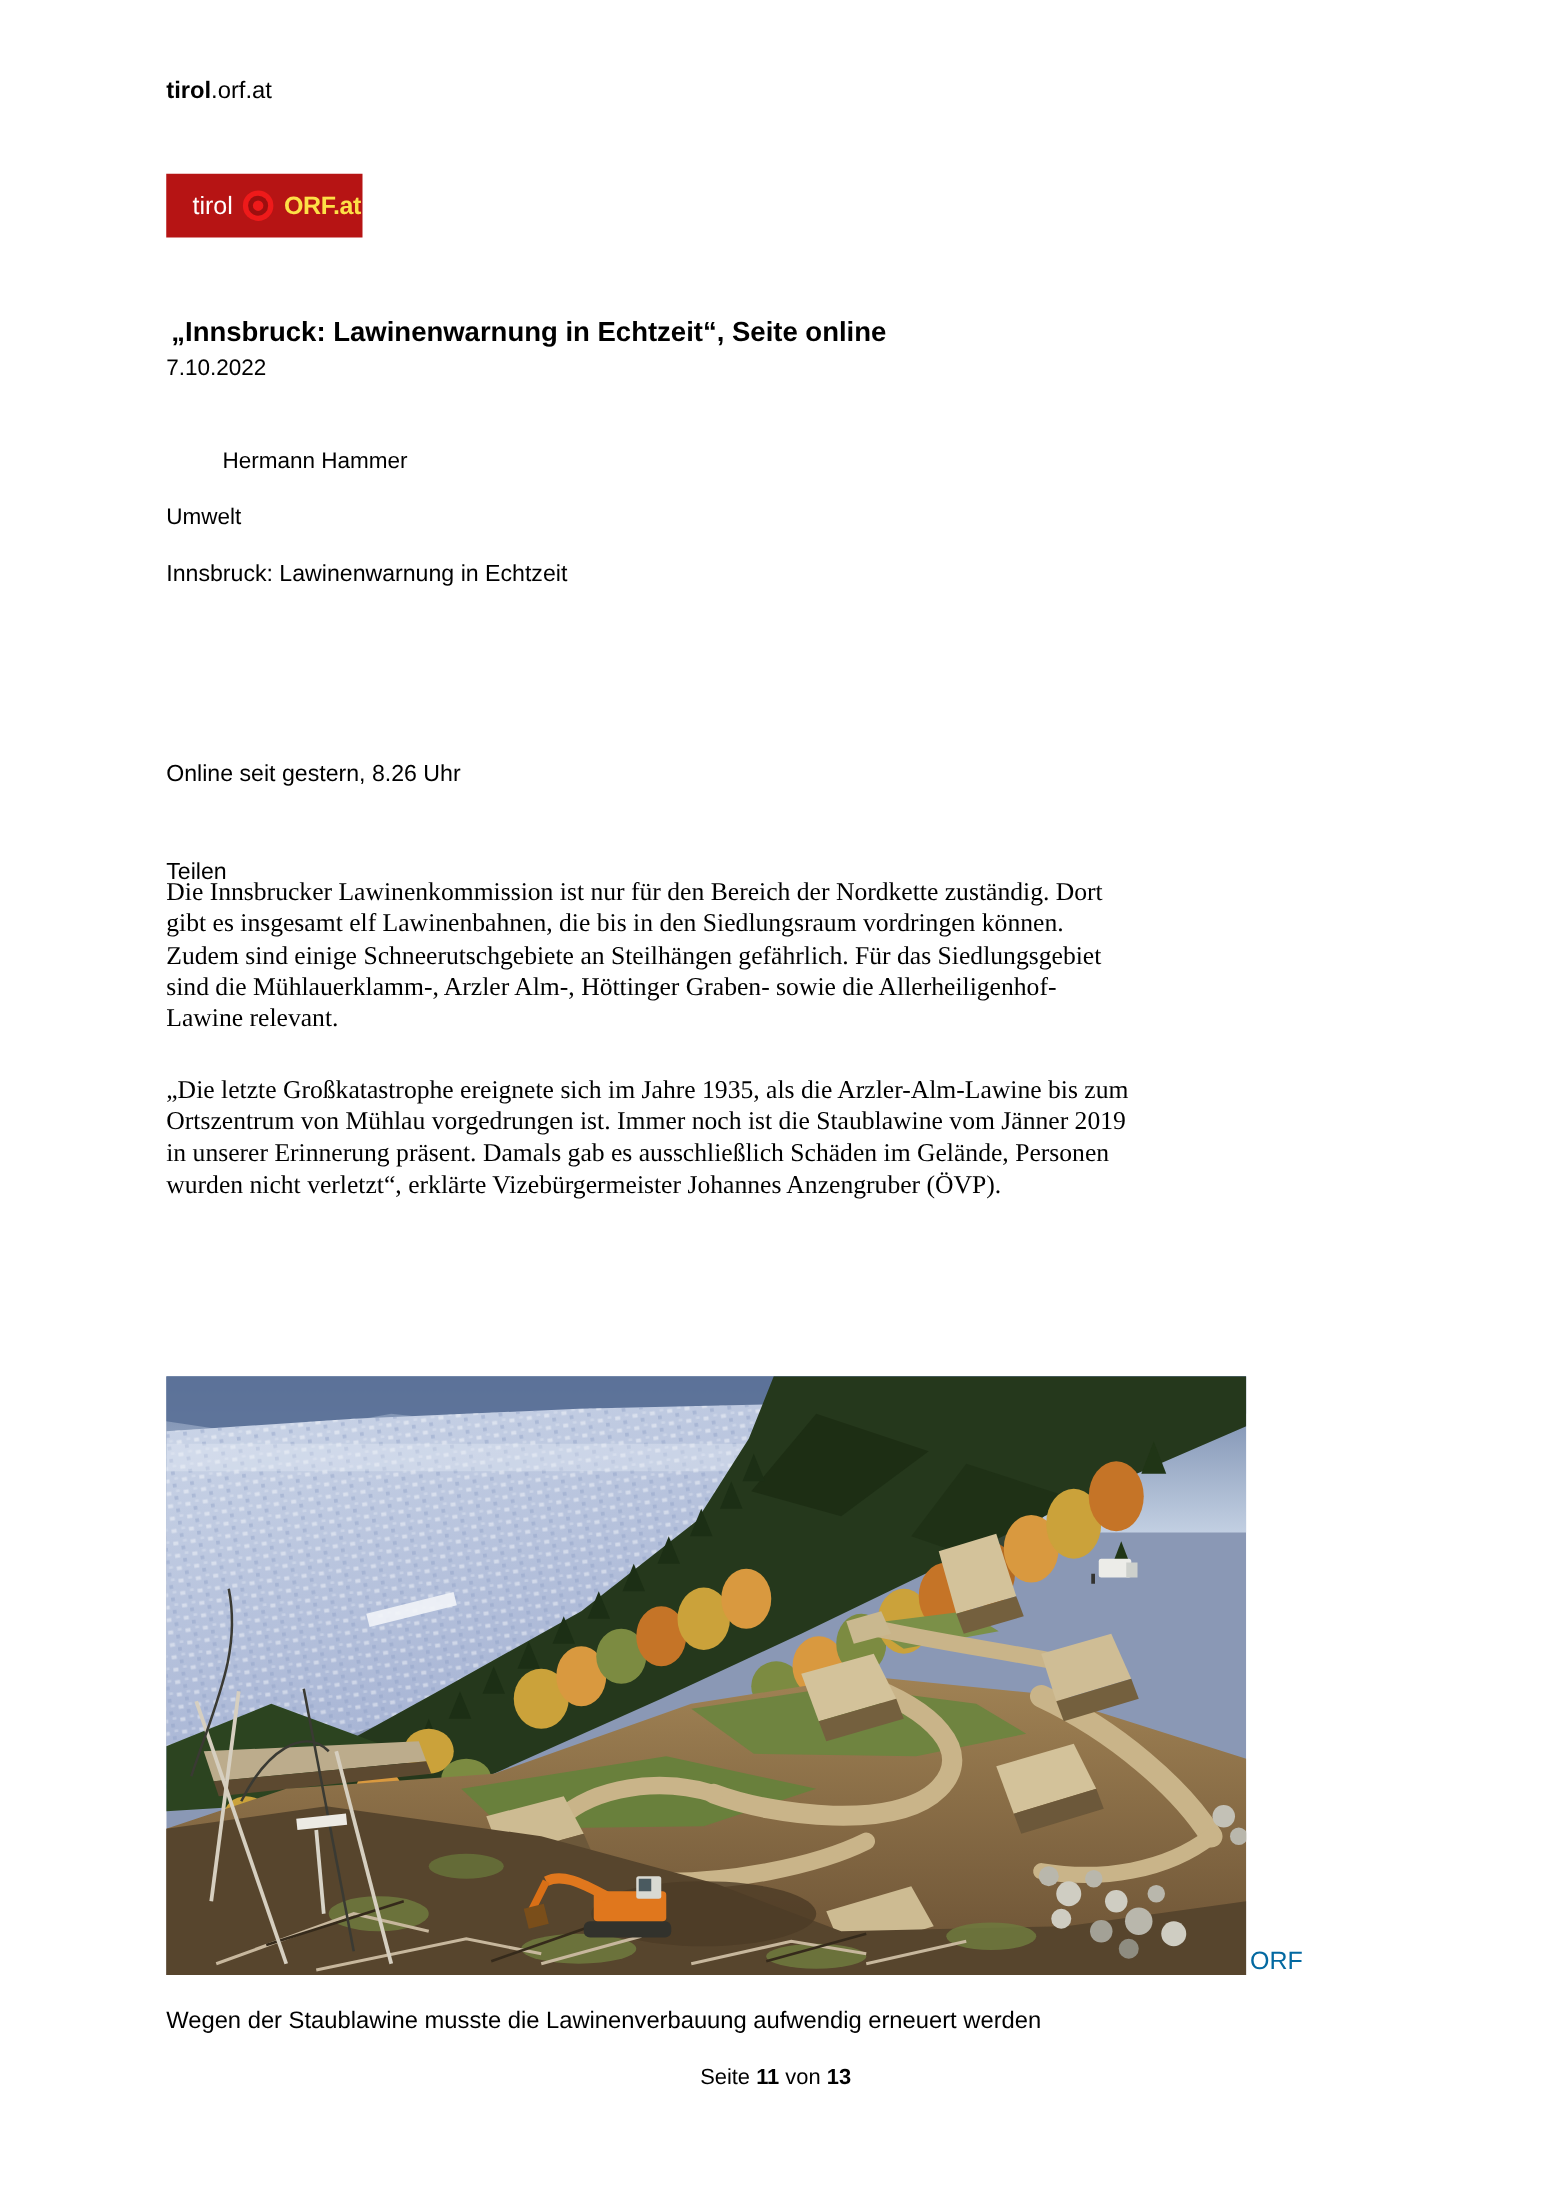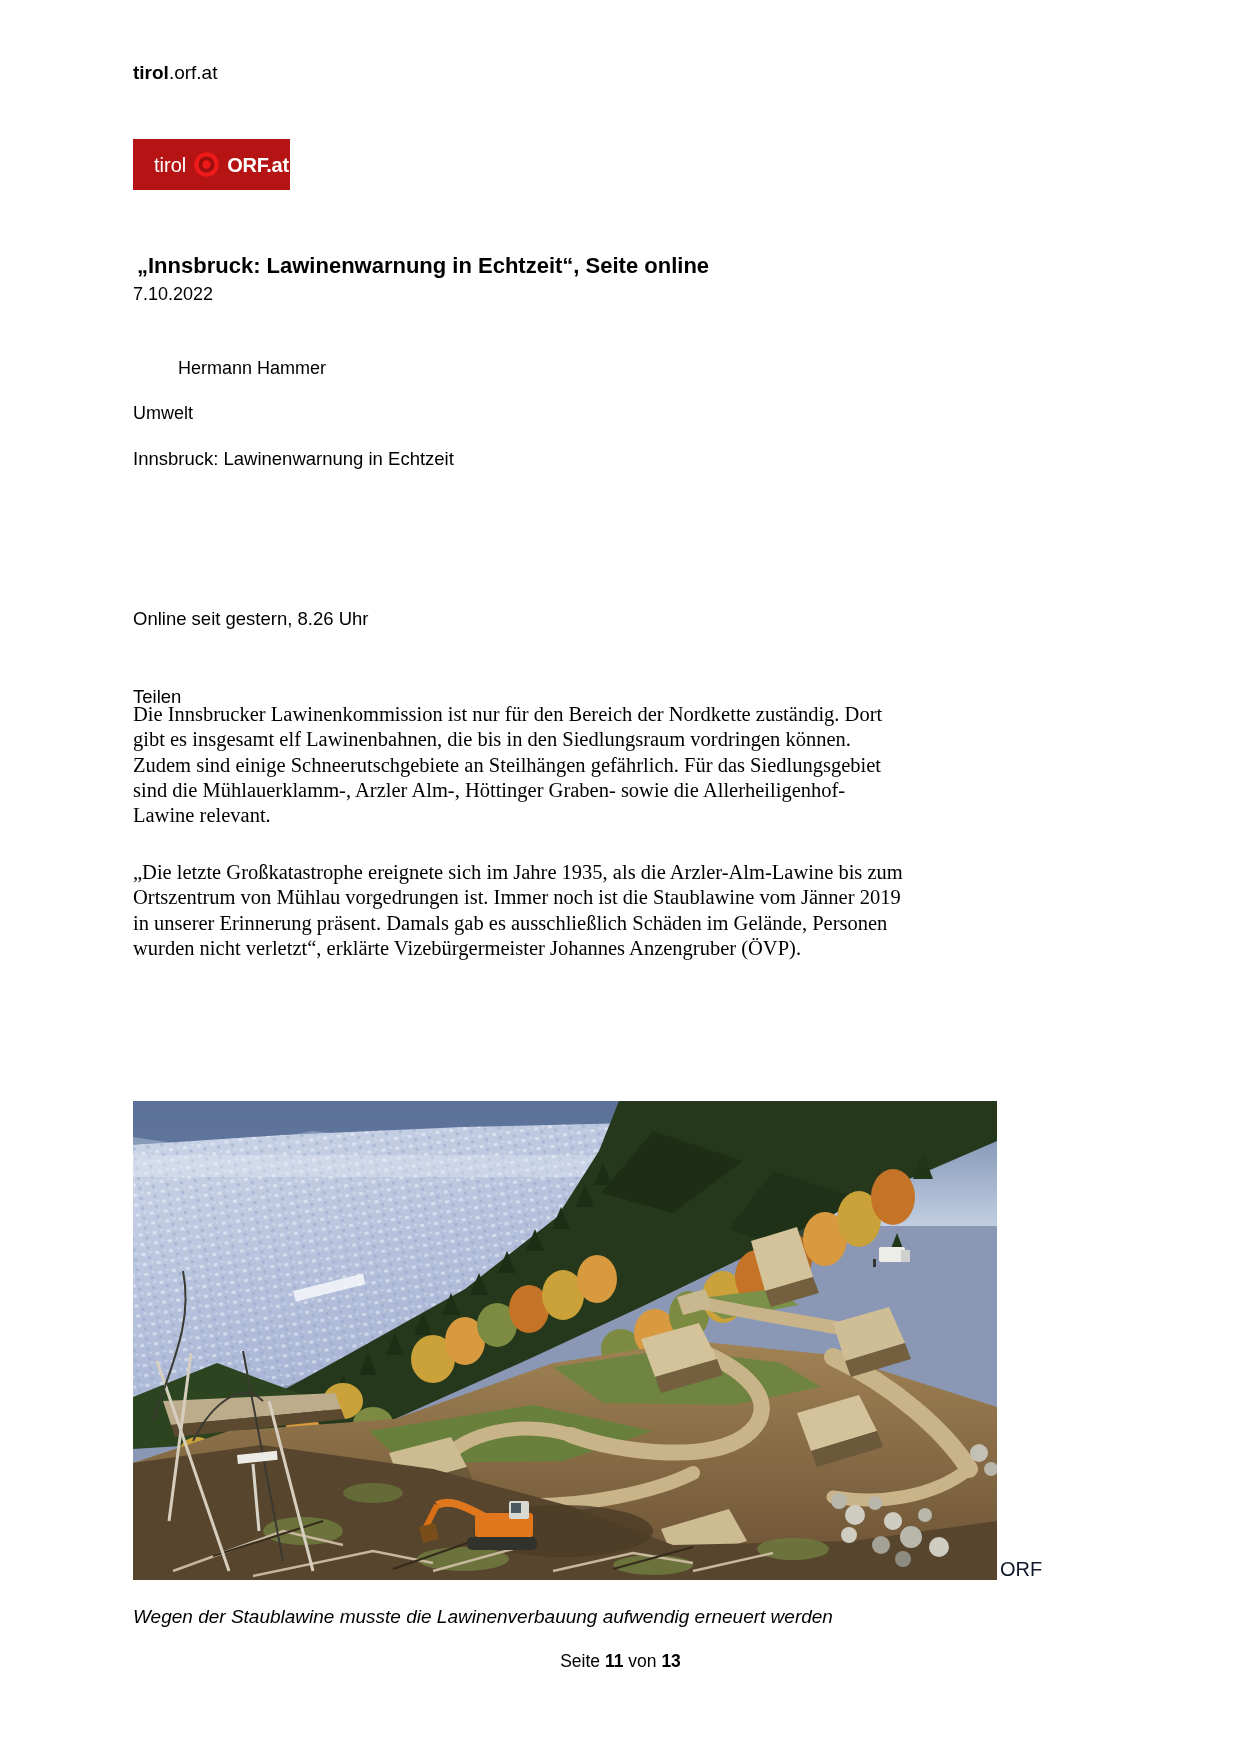--- a/index.html
+++ b/index.html
@@ -4,36 +4,36 @@
 <style>
   html,body{margin:0;padding:0;background:#ffffff;}
   .page{position:relative;width:1241px;height:1754px;background:#ffffff;
         font-family:"Liberation Sans",sans-serif;color:#000;overflow:hidden;}
   .abs{position:absolute;}
   .site{left:133px;top:62px;font-size:19px;}
   .site .b{font-weight:bold;}
   .logo{left:133px;top:139px;width:157px;height:51px;background:#b61414;
         display:flex;align-items:center;gap:7px;padding-left:21px;box-sizing:border-box;}
   .logo .t{color:#ffffff;font-size:20px;line-height:1;}
-  .logo .orf{color:#ffffff;font-weight:bold;font-size:20px;line-height:1;letter-spacing:-0.3px;}
+  .logo .orf{color:#fde047;font-weight:bold;font-size:20px;line-height:1;letter-spacing:-0.3px;}
   .headline{left:137px;top:253px;font-size:22px;font-weight:bold;text-align:center;}
   .date{left:133px;top:284px;font-size:18px;}
   .author{left:178px;top:358px;font-size:18px;}
   .category{left:133px;top:403px;font-size:18px;}
   .title{left:133px;top:448px;font-size:18.5px;}
   .serif{font-family:"Liberation Serif",serif;white-space:pre-line;}
   .lead{left:133px;top:499px;width:850px;font-size:21px;font-weight:bold;line-height:25.5px;}
   .meta{left:133px;top:608px;font-size:18.5px;}
   .share{left:133px;top:654px;font-size:18.5px;margin-top:32px;}
   .p1{left:133px;top:702px;width:860px;font-size:20.5px;line-height:25.3px;}
   .p2{left:133px;top:860px;width:860px;font-size:20.5px;line-height:25.3px;}
   .photo{left:133px;top:1101px;width:864px;height:479px;}
   .photo svg{display:block;width:100%;height:100%;}
-  .credit{left:1000px;top:1558px;font-size:20px;color:#0f172a;}
-  .caption{left:133px;top:1606px;font-size:19px;font-style:italic;}
+  .credit{left:1000px;top:1558px;font-size:20px;color:#0369a1;}
+  .caption{left:133px;top:1606px;font-size:19px;}
   .footer{left:0;top:1651px;width:100%;text-align:center;font-size:17.5px;}
   .footer .n{font-weight:bold;text-align:right;}
 </style>
 </head>
 <body>
 
 <div class="page">
 
   <div class="abs site"><span class="b">tirol</span><span>.orf.at</span></div>
 

